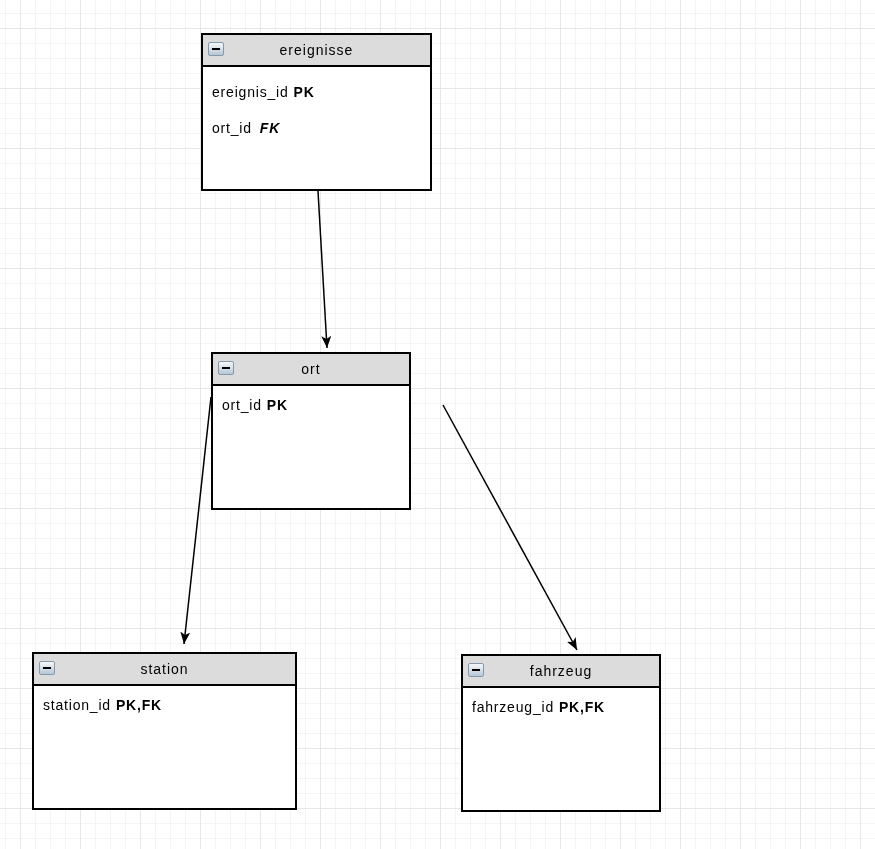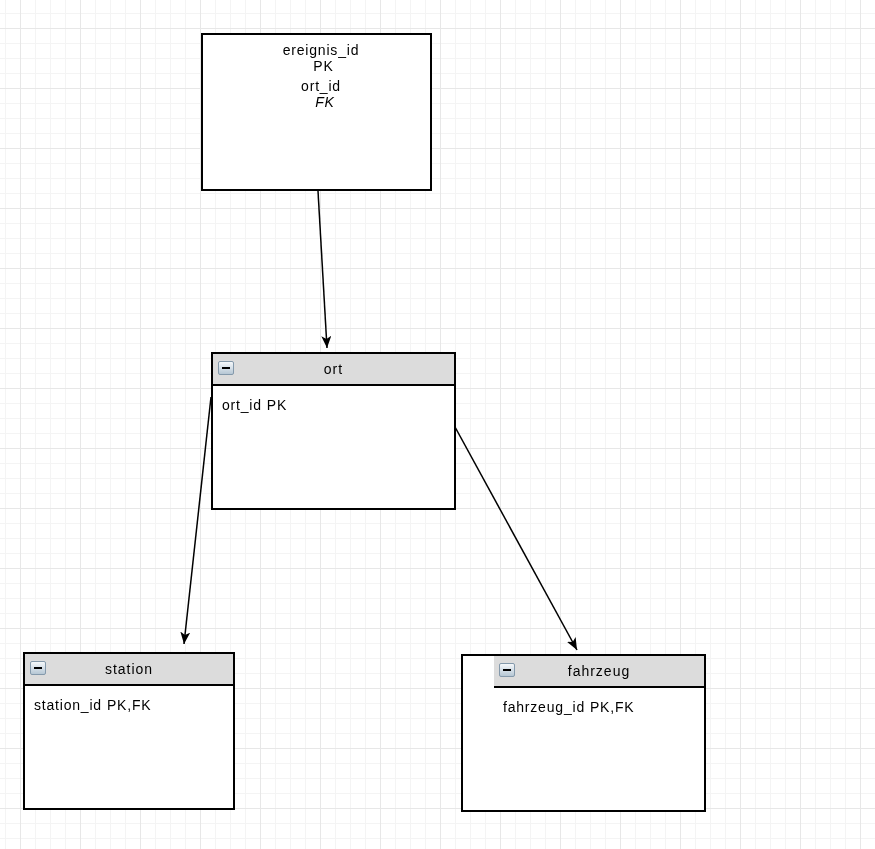--- a/index.html
+++ b/index.html
@@ -21,21 +21,21 @@
 
   .connector-layer {
     position: absolute; left: 0; top: 0;
     width: 875px; height: 849px;
     pointer-events: none;
   }
   .connector-layer line { pointer-events: stroke; }
 
   .entity {
     position: absolute;
-    width: 245px; height: 158px;
+    width: 200px; height: 158px;
     background: #ffffff;
     border: 2px solid #000000;
   }
   .entity-header {
     position: relative;
     height: 32px;
     background: #dcdcdc;
     border-bottom: 2px solid #000000;
     display: flex;
     align-items: center;
@@ -64,42 +64,48 @@
     font-size: 14px;
     letter-spacing: 0.8px;
   }
   .field {
     height: 30px;
     display: flex;
     align-items: center;
     white-space: nowrap;
   }
   .entity.tall-rows .fields { padding-top: 7px; }
-  .entity.tall-rows .field { height: 36px; flex-direction: column; }
-  .key { font-weight: normal; margin-left: 5px; }
+  .entity.tall-rows .field { height: 36px; }
+  .key { font-weight: bold; margin-left: 5px; }
   .key.italic { font-style: italic; margin-left: 8px; }
   .key:empty { margin-left: 0; }
 </style>
 </head>
 <body>
 
 <div class="canvas">
 
   <svg class="connector-layer" width="875" height="849" viewBox="0 0 875 849" xmlns="http://www.w3.org/2000/svg">
     <defs>
       <marker id="arrowhead" markerUnits="userSpaceOnUse" markerWidth="14" markerHeight="12" refX="12" refY="5" orient="auto">
         <path d="M 0 0 L 12 5 L 0 10 L 3 5 Z" fill="#000000"></path>
       </marker>
     </defs>
     <line x1="318" y1="191" x2="327" y2="348" stroke="#000000" stroke-width="1.5" marker-end="url(#arrowhead)"></line>
     <line x1="211" y1="397" x2="184" y2="644" stroke="#000000" stroke-width="1.5" marker-end="url(#arrowhead)"></line>
     <line x1="443" y1="405" x2="577" y2="650" stroke="#000000" stroke-width="1.5" marker-end="url(#arrowhead)"></line>
   </svg>
 
   <div class="entity tall-rows" style="left:201px; top:33px; width:231px;">
+    <div class="entity-header">
+      <span class="collapse-btn">
+        <span class="minus-bar"></span>
+      </span>
+      <span>ereignisse</span>
+    </div>
     <div class="fields">
       <div class="field">
         <span>ereignis_id</span>
         <span class="key">PK</span>
       </div>
       <div class="field">
         <span>ort_id</span>
         <span class="key italic">FK</span>
       </div>
     </div>
@@ -113,36 +119,36 @@
       <span>ort</span>
     </div>
     <div class="fields">
       <div class="field">
         <span>ort_id</span>
         <span class="key">PK</span>
       </div>
     </div>
   </div>
 
-  <div class="entity" style="left:23px; top:652px; width:212px;">
+  <div class="entity" style="left:32px; top:652px; width:265px;">
     <div class="entity-header">
       <span class="collapse-btn">
         <span class="minus-bar"></span>
       </span>
       <span>station</span>
     </div>
     <div class="fields">
       <div class="field">
         <span>station_id</span>
         <span class="key">PK,FK</span>
       </div>
     </div>
   </div>
 
-  <div class="entity" style="left:461px; top:654px;padding-left:31px;">
+  <div class="entity" style="left:461px; top:654px;">
     <div class="entity-header">
       <span class="collapse-btn">
         <span class="minus-bar"></span>
       </span>
       <span>fahrzeug</span>
     </div>
     <div class="fields">
       <div class="field">
         <span>fahrzeug_id</span>
         <span class="key">PK,FK</span>

